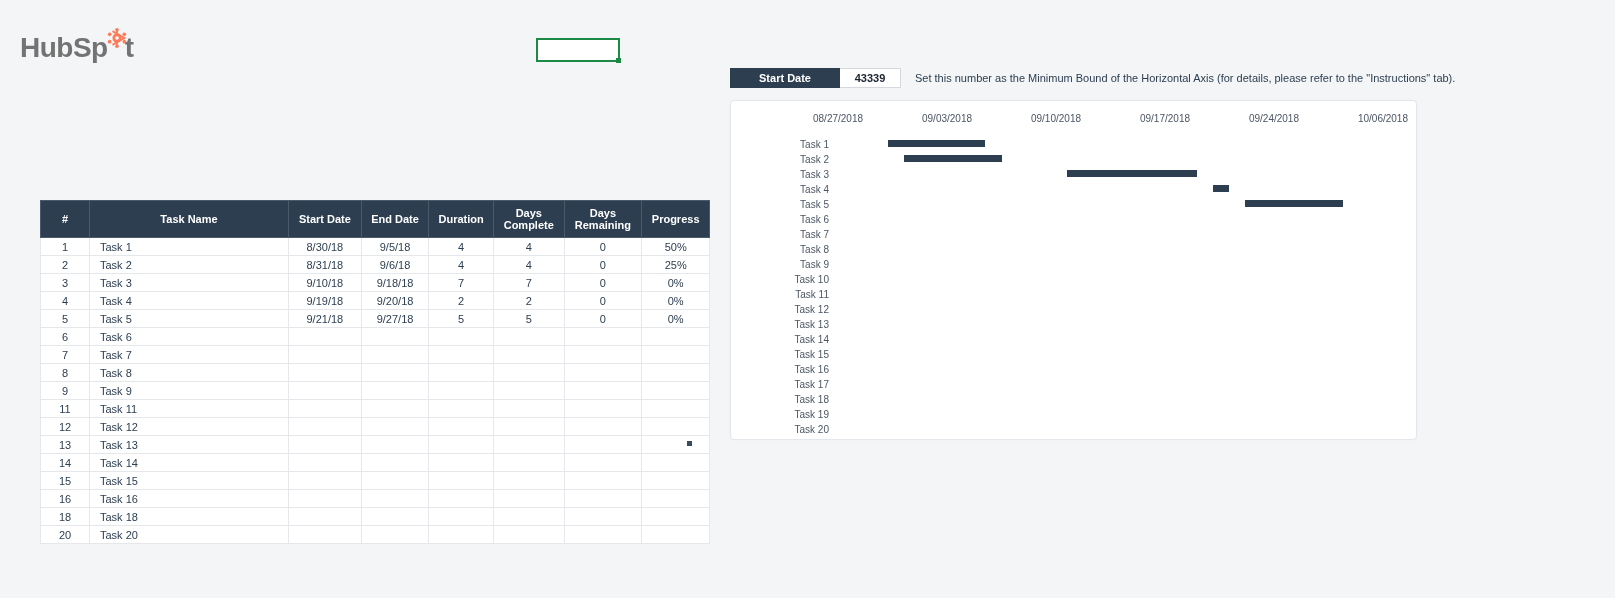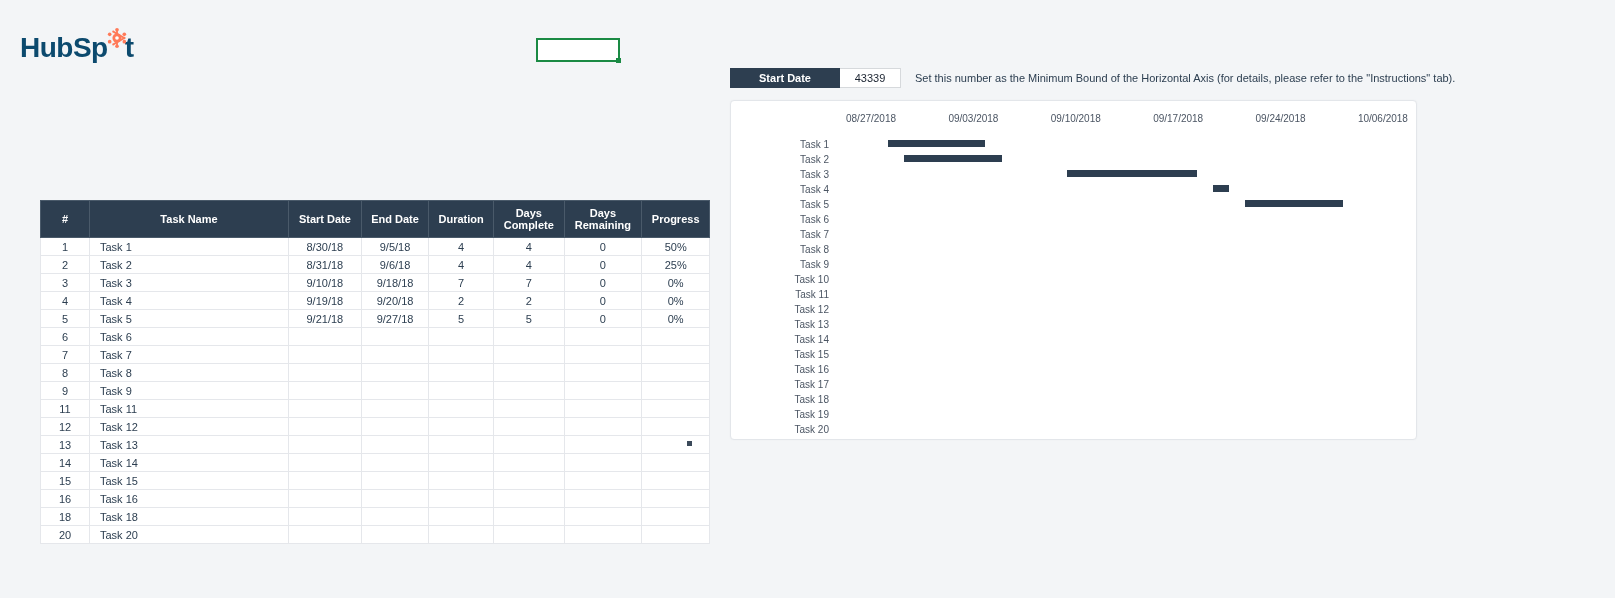--- a/index.html
+++ b/index.html
@@ -6,53 +6,53 @@
   --navy:#2d3e50;
   --grid:#e5e7eb;
   --bg:#f3f5f7;
   --textmuted:#4b5563;
 }
 html,body{margin:0;padding:0;background:var(--bg);font-family:Arial,Helvetica,sans-serif;color:#1a2330;}
 .page{width:1615px;height:598px;position:relative;}
 
 
 .header{position:absolute;left:20px;top:14px;display:flex;gap:70px;}
-.logo{display:flex;align-items:center;font-weight:700;font-size:28px;color:#0c4a6e;letter-spacing:-.5px;margin-top:18px;}
+.logo{display:flex;align-items:center;font-weight:700;font-size:28px;color:#737373;letter-spacing:-.5px;margin-top:18px;}
 .logo .gear{display:inline-block;width:18px;height:18px;position:relative;top:-12px;margin-left:-2px;margin-right:1px;}
 .logo .gear svg{width:22px;height:22px;display:block;}
 .title-block{}
 .proj-title{font-size:22px;font-weight:700;color:#2c3e50;margin-bottom:18px;}
 .meta-row{display:flex;font-size:11px;margin-bottom:3px;}
 .meta-row .ml{font-weight:700;color:#2c3e50;width:90px}
 .meta-row .mv{color:#2c3e50}
 
 
 .selcell{position:absolute;left:536px;top:38px;width:80px;height:20px;border:2px solid #1a8a44;background:#fff;}
 .selcell .handle{position:absolute;right:-3px;bottom:-3px;width:5px;height:5px;background:#1a8a44;}
 
 
 .axis-hint{position:absolute;left:730px;top:68px;display:flex;align-items:center;font-size:11px;}
 .axis-hint .badge{background:var(--navy);color:#fff;padding:4px 0;width:110px;text-align:center;font-weight:600;}
-.axis-hint .numbox{background:#fff;border:1px solid #d6d9dc;padding:3px 12px;margin-right:14px;width:36px;text-align:center;border-left:none;}
+.axis-hint .numbox{background:#fff;border:1px solid #d6d9dc;padding:3px 12px;margin-right:14px;width:36px;text-align:center;border-left:none;font-weight:bold;}
 .axis-hint .txt{color:#2c3e50;}
 
 
 .task-table{position:absolute;left:20px;top:100px;width:670px;border-collapse:collapse;background:#fff;font-size:11px;}
 .task-table th{background:var(--navy);color:#fff;font-weight:600;border:1px solid #4a5a6a;padding:6px 4px;text-align:center;vertical-align:middle;}
 .task-table th.tn{width:190px}
 .task-table th.num{width:36px}
 .task-table td{border:1px solid var(--grid);padding:2px 6px;text-align:center;color:#2c3e50;height:13px;}
 .task-table td.tname{text-align:left;padding-left:10px;}
 .task-table tbody tr td:first-child{width:36px;}
 .corner{position:absolute;right:-3px;bottom:-3px;width:5px;height:5px;background:#3b4a5a;}
 
 
 .chart{position:absolute;left:730px;top:100px;width:685px;height:338px;background:#fff;border:1px solid #e3e6ea;border-radius:4px;box-shadow:0 0 2px rgba(0,0,0,.04);}
 .chart-inner{position:absolute;left:0;top:12px;right:0;bottom:6px;}
-.xaxis{display:flex;font-size:10px;color:#4b5563;padding-left:115px;padding-right:8px;justify-content:space-between;}
+.xaxis{display:flex;font-size:10px;color:#4b5563;padding-left:82px;padding-right:8px;justify-content:space-between;}
 .rows{position:absolute;left:0;top:24px;right:8px;}
 .grow{display:flex;align-items:center;height:15px;}
 .glabel{width:98px;text-align:right;font-size:10px;color:#4b5563;padding-right:10px;}
 .gtrack{flex:1;position:relative;height:100%;}
 .gbar{position:absolute;top:3px;height:7px;background:var(--navy);}
 </style>
 </head>
 <body>
 <div class="page">
 

